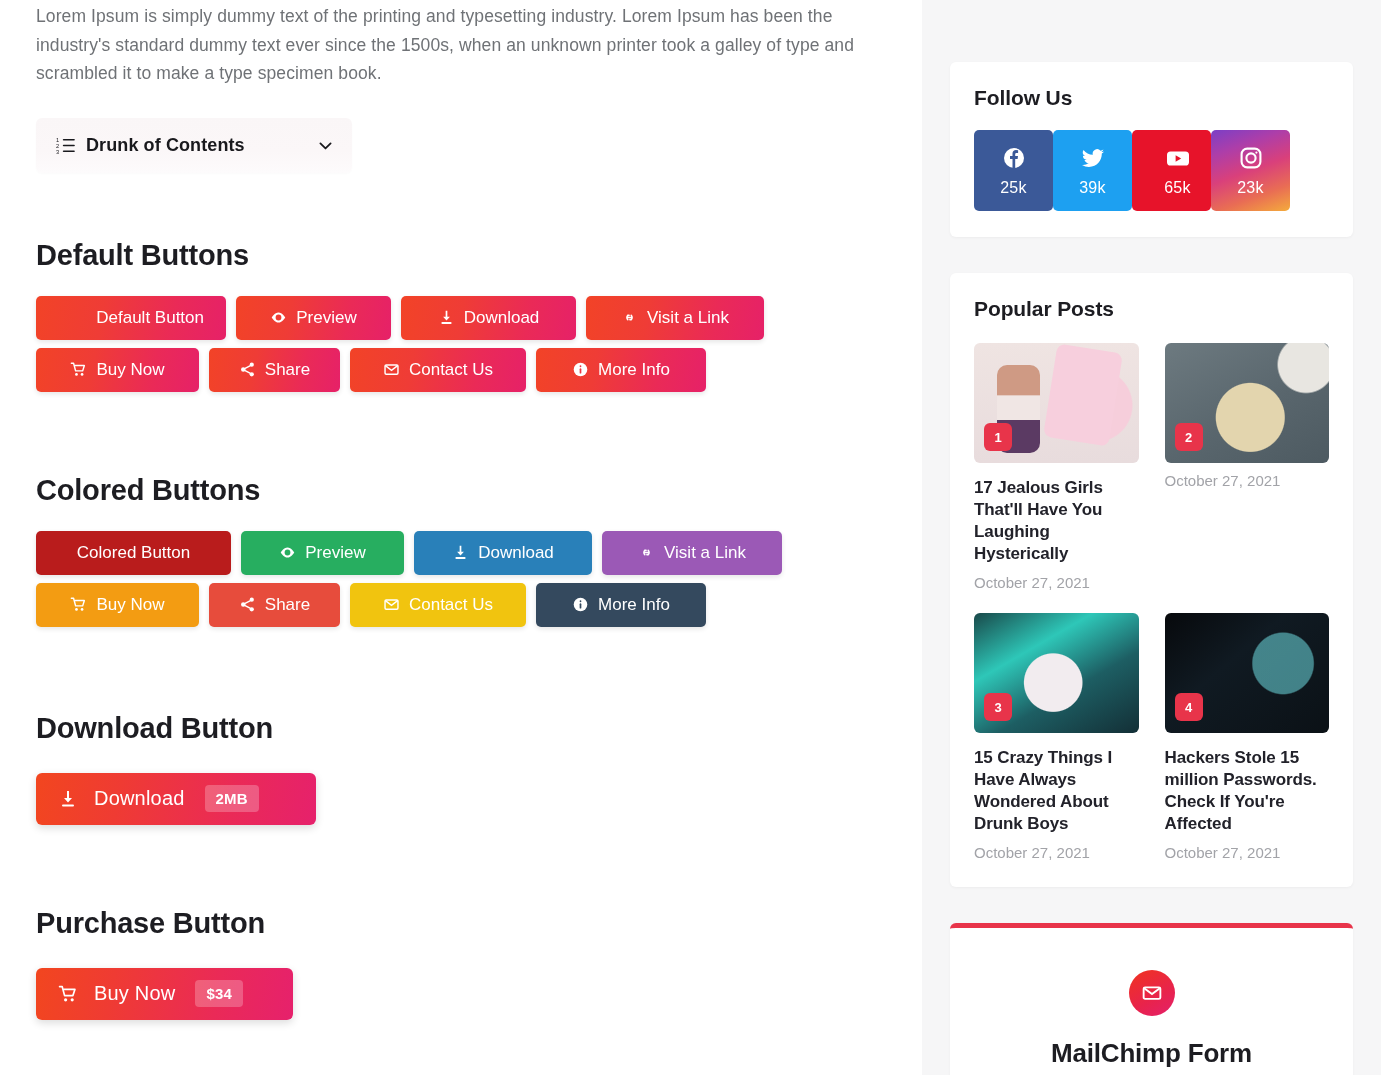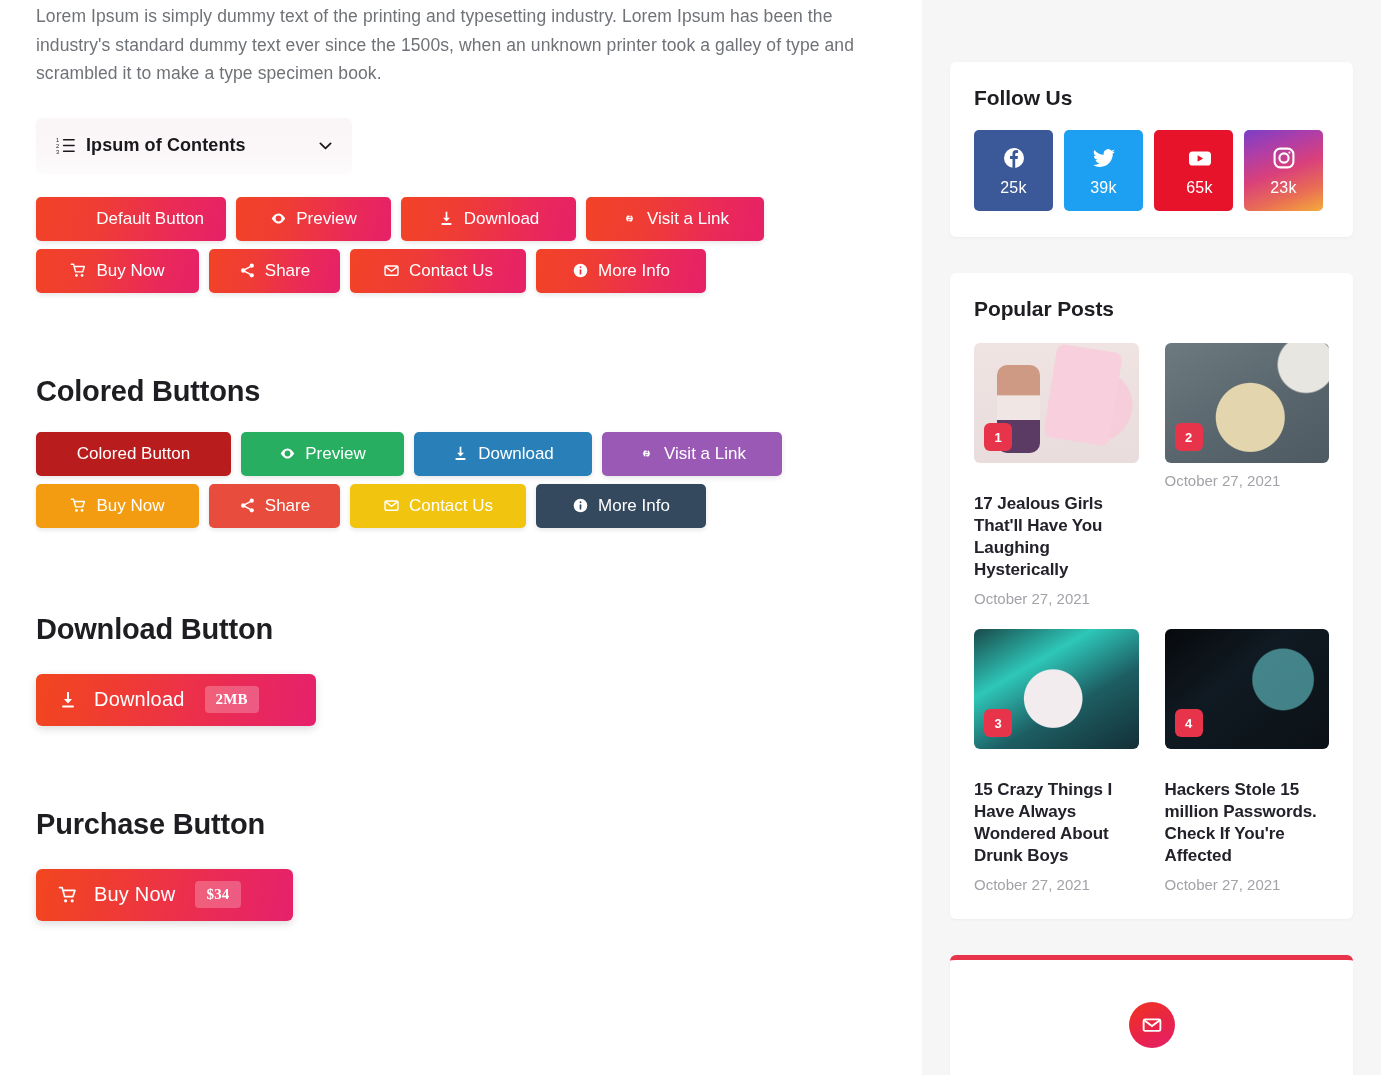--- a/index.html
+++ b/index.html
@@ -78,21 +78,20 @@
     background: linear-gradient(100deg, #f2461f 0%, #ef3b33 30%, #ea2a57 70%, #e6216c 100%);
     box-shadow: 0 3px 8px rgba(0,0,0,.14);
   }
   .bigbtn .ico { width: 20px; height: 20px; display:block; flex:none; }
   .bigbtn .lbl { font-weight: 400; letter-spacing: .2px; }
   .bigbtn .badge {
     background: rgba(255,255,255,.24);
     border-radius: 4px; padding: 5px 11px;
     font-size: 15px; font-weight: 700; letter-spacing: .2px;
     margin-left: 4px;
-    font-family: Liberation Serif, serif;
   }
   #download-big { width: 280px; }
   #purchase-big { width: 257px; }
 
   
   .sidebar {
     width: 459px; min-width: 459px; height: 1075px;
     background: #f6f6f7;
     padding: 62px 28px 0 28px;
     position: relative; overflow: hidden;
@@ -102,21 +101,21 @@
     padding: 24px 24px 26px 24px;
     box-shadow: 0 1px 3px rgba(0,0,0,.045);
   }
   .card + .card { margin-top: 36px; }
   .card-title {
     font-size: 21px; font-weight: 700; color: #1d1d22;
     letter-spacing: -.1px;
   }
 
   
-  .socials { display: flex; gap: 11px; margin-top: 20px; align-items: center; }
+  .socials { display: flex; margin-top: 20px; align-items: center; }
   .social {
     width: 79px; height: 81px; border-radius: 5px;
     display: flex; flex-direction: column; align-items: center;
     justify-content: center; gap: 7px; cursor: pointer;
     color: #fff; border: 0;
     font-family: "Liberation Sans", sans-serif;
   }
   .social .sico { width: 28px; height: 28px; display:block; }
   .social .cnt { font-size: 16px; letter-spacing: .3px; }
   .s-fb { background: #3b5998; }
@@ -137,21 +136,21 @@
     border-radius: 6px; overflow: hidden;
   }
   .rank {
     position: absolute; left: 10px; bottom: 12px;
     width: 28px; height: 28px; border-radius: 6px;
     background: #e8344a; color: #fff;
     font-size: 13px; font-weight: 700;
     display: flex; align-items: center; justify-content: center;
   }
   .post-title {
-    margin-top: 30px;
+    margin-top: 14px;
     font-size: 17px; line-height: 22px; font-weight: 700;
     color: #22222a; letter-spacing: -.1px;
   }
   .post-date {
     margin-top: 9px; font-size: 15px; color: #a2a3a8;
   }
   .th1 { background:
       radial-gradient(circle at 74% 52%, #f6cedb 0 26%, transparent 27%),
       linear-gradient(180deg,#efe4e2 0%, #e8dcdd 100%); }
   .th1::after{content:"";position:absolute;left:46%;top:4%;width:40%;height:78%;
@@ -205,29 +204,30 @@
       <span class="toc-icon">
         <svg viewBox="0 0 20 20" fill="none" stroke="#19191d" stroke-width="1.7" stroke-linecap="round">
           <line x1="8" y1="4" x2="19" y2="4"></line>
             <line x1="8" y1="10" x2="19" y2="10"></line>
             <line x1="8" y1="16" x2="19" y2="16"></line>
           <text x="0" y="6" font-size="6" fill="#19191d" stroke="none" font-family="Liberation Sans, sans-serif">1</text>
           <text x="0" y="12.5" font-size="6" fill="#19191d" stroke="none" font-family="Liberation Sans, sans-serif">2</text>
           <text x="0" y="19" font-size="6" fill="#19191d" stroke="none" font-family="Liberation Sans, sans-serif">3</text>
         </svg>
       </span>
-      <span class="toc-label">Ipsum of Contents</span>
+      <span class="toc-label">Drunk of Contents</span>
       <span class="toc-caret">
         <svg viewBox="0 0 20 20" fill="none" stroke="#19191d" stroke-width="2.1" stroke-linecap="round" stroke-linejoin="round">
           <polyline points="4,7.5 10,13.5 16,7.5"></polyline>
         </svg>
       </span>
     </div>
 
     
+    <h2 class="section-title sec-default">Default Buttons</h2>
     <div class="btn-rows">
       <div class="btn-row">
         <button class="btn grad w190">
           <span>Default Button</span>
         </button>
         <button class="btn grad w155" style="width:155px">
           <span>
               <svg viewBox="0 0 20 20" fill="#fff">
                 <path d="M10 4C5.5 4 2 10 2 10s3.5 6 8 6 8-6 8-6-3.5-6-8-6zm0 9.4A3.4 3.4 0 1 1 13.4 10 3.4 3.4 0 0 1 10 13.4z"></path>
                 <circle cx="10" cy="10" r="1.6" fill="#f03a3a"></circle>

